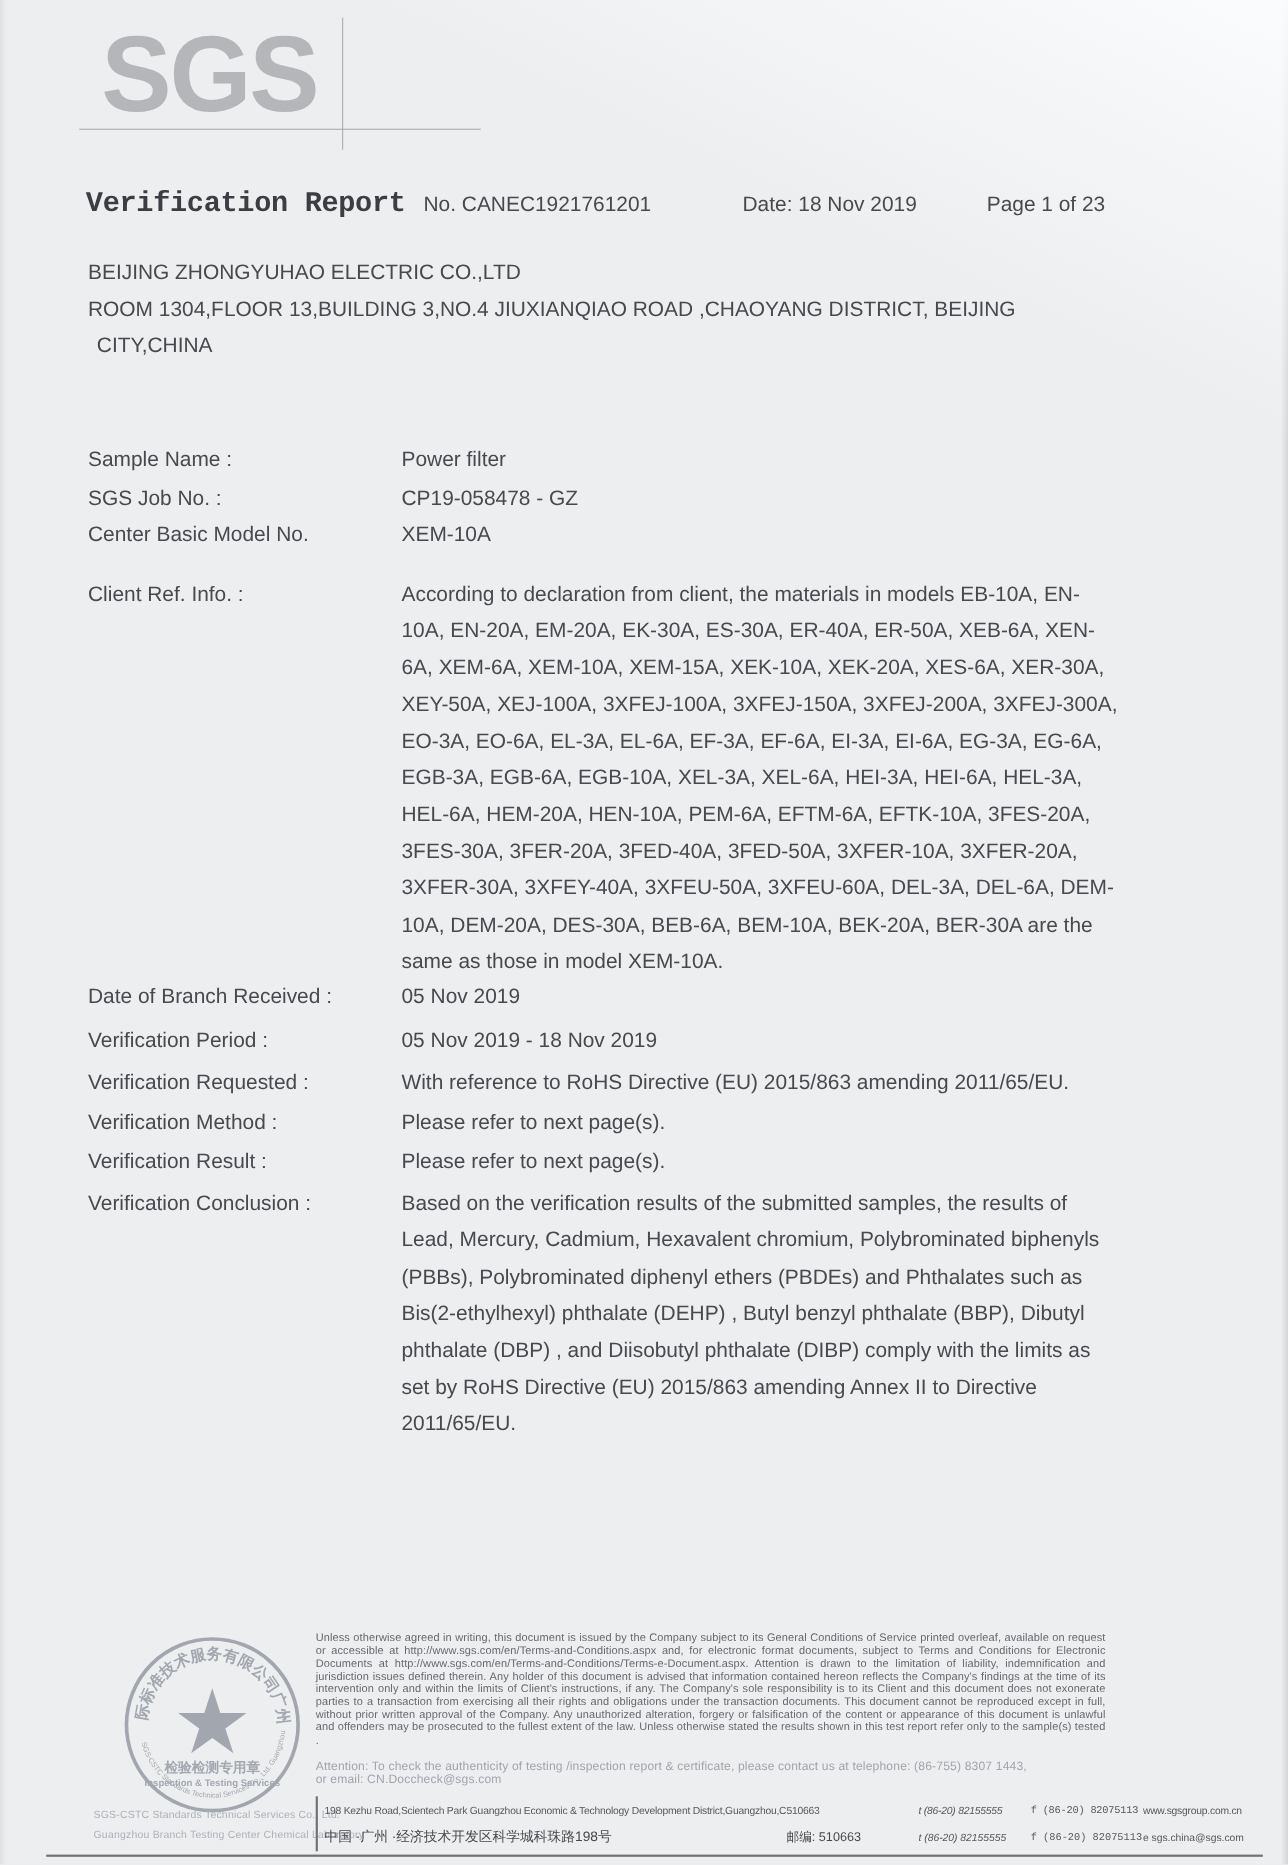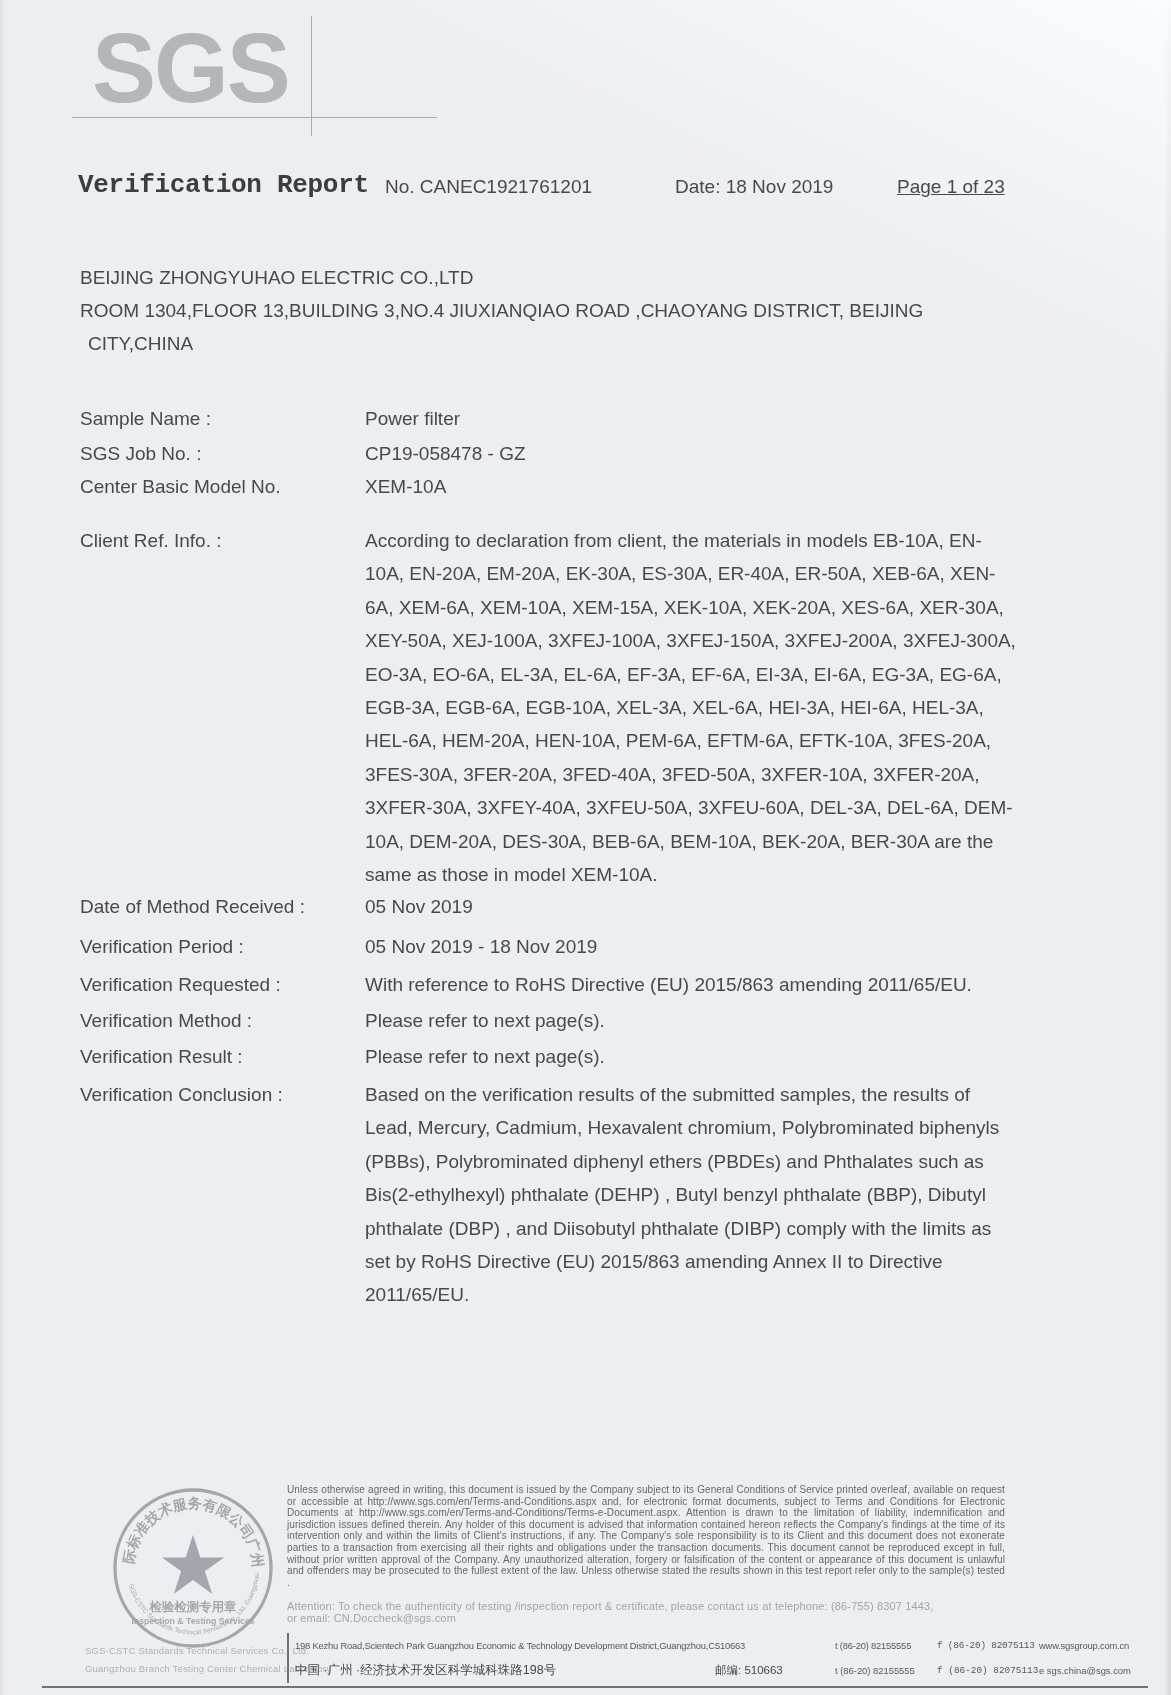--- a/index.html
+++ b/index.html
@@ -24,23 +24,23 @@
     font-size:96px;font-weight:700;letter-spacing:-2px;color:#b4b6b9;
     line-height:100px;transform:scaleY(1.02);
   }
   .logo-hline{position:absolute;left:-20px;top:99px;width:365px;height:1px;background:#a8adb2;}
   .logo-vline{position:absolute;left:219px;top:-2px;width:1px;height:120px;background:#a8adb2;}
   
   .hdr{position:absolute;top:170px;left:0;width:100%;font-size:19px;}
   .hdr .title{position:absolute;left:78px;top:0;font-size:26px;font-weight:700;color:#3b3d42;letter-spacing:-.3px;font-family:Liberation Mono, monospace;}
   .hdr .no{position:absolute;left:385px;top:6px;}
   .hdr .date{position:absolute;left:675px;top:6px;}
-  .hdr .page{position:absolute;left:897px;top:6px;text-decoration:underline;}
+  .hdr .page{position:absolute;left:897px;top:6px;}
   
-  .client{position:absolute;left:80px;top:232px;width:1010px;font-size:19px;line-height:33px;margin-top:29px;}
+  .client{position:absolute;left:80px;top:232px;width:1010px;font-size:19px;line-height:33px;}
   .client .l2{margin-left:8px;}
   
   .frow{position:absolute;left:80px;width:1020px;font-size:19px;line-height:33.4px;}
   .frow .lab{position:absolute;left:0;top:0;width:280px;}
   .frow .val{position:absolute;left:285px;top:0;width:655px;}
   
   .stamp{position:absolute;left:110px;top:1485px;width:166px;height:166px;opacity:.78;}
   .faintco{position:absolute;left:85px;font-size:9.5px;color:#abb1b9;white-space:nowrap;letter-spacing:.2px;}
   .disclaimer{
     position:absolute;left:287px;top:1484px;width:718px;
@@ -50,21 +50,21 @@
     position:absolute;left:287px;top:1601px;width:710px;
     font-size:11px;line-height:11.8px;color:#a0a4ac;letter-spacing:.15px;
   }
   .addr-block{position:absolute;left:287px;top:1633px;width:800px;border-left:2px solid #6f7277;padding-left:6px;}
   .addr-row{display:flex;align-items:baseline;white-space:nowrap;}
   .addr-row.en{font-size:9.4px;color:#55585e;letter-spacing:-.2px;height:24px;align-items:center;}
   .addr-row.cn{font-size:12.5px;color:#44474c;height:26px;align-items:center;}
   .addr-row .c1{flex:0 0 420px;overflow:hidden;}
   .addr-row .c2{flex:0 0 120px;}
   .addr-row.cn .c2{font-size:11.5px;}
-  .addr-row .c3{flex:0 0 102px;font-size:9.4px;color:#55585e;}
+  .addr-row .c3{flex:0 0 102px;font-size:9.4px;color:#55585e;font-style:italic;}
   .addr-row .c4{flex:0 0 102px;font-size:9.4px;color:#55585e;font-family:Liberation Mono, monospace;}
   .addr-row .c5{flex:1;font-size:9.4px;color:#55585e;}
   .bottom-rule{position:absolute;left:42px;top:1686px;width:1106px;height:2px;background:#6f7277;}
 </style>
 </head>
 <body>
 
 <div class="paper"></div>
 
 <div class="logo-wrap">
@@ -102,21 +102,21 @@
   </div>
   <div class="val">XEM-10A</div>
 </div>
 
 <div class="frow" style="top:524px">
   <div class="lab">Client Ref. Info. :</div>
   <div class="val">According to declaration from client, the materials in models EB-10A, EN-10A, EN-20A, EM-20A, EK-30A, ES-30A, ER-40A, ER-50A, XEB-6A, XEN-6A, XEM-6A, XEM-10A, XEM-15A, XEK-10A, XEK-20A, XES-6A, XER-30A, XEY-50A, XEJ-100A, 3XFEJ-100A, 3XFEJ-150A, 3XFEJ-200A, 3XFEJ-300A, EO-3A, EO-6A, EL-3A, EL-6A, EF-3A, EF-6A, EI-3A, EI-6A, EG-3A, EG-6A, EGB-3A, EGB-6A, EGB-10A, XEL-3A, XEL-6A, HEI-3A, HEI-6A, HEL-3A, HEL-6A, HEM-20A, HEN-10A, PEM-6A, EFTM-6A, EFTK-10A, 3FES-20A, 3FES-30A, 3FER-20A, 3FED-40A, 3FED-50A, 3XFER-10A, 3XFER-20A, 3XFER-30A, 3XFEY-40A, 3XFEU-50A, 3XFEU-60A, DEL-3A, DEL-6A, DEM-10A, DEM-20A, DES-30A, BEB-6A, BEM-10A, BEK-20A, BER-30A are the same as those in model XEM-10A.</div>
 </div>
 
 <div class="frow" style="top:890px">
-  <div class="lab">Date of Method Received :</div>
+  <div class="lab">Date of Branch Received :</div>
   <div class="val">05 Nov 2019</div>
 </div>
 
 <div class="frow" style="top:930px">
   <div class="lab">Verification Period :</div>
   <div class="val">05 Nov 2019 - 18 Nov 2019</div>
 </div>
 
 <div class="frow" style="top:968px">
   <div class="lab">Verification Requested :</div>

